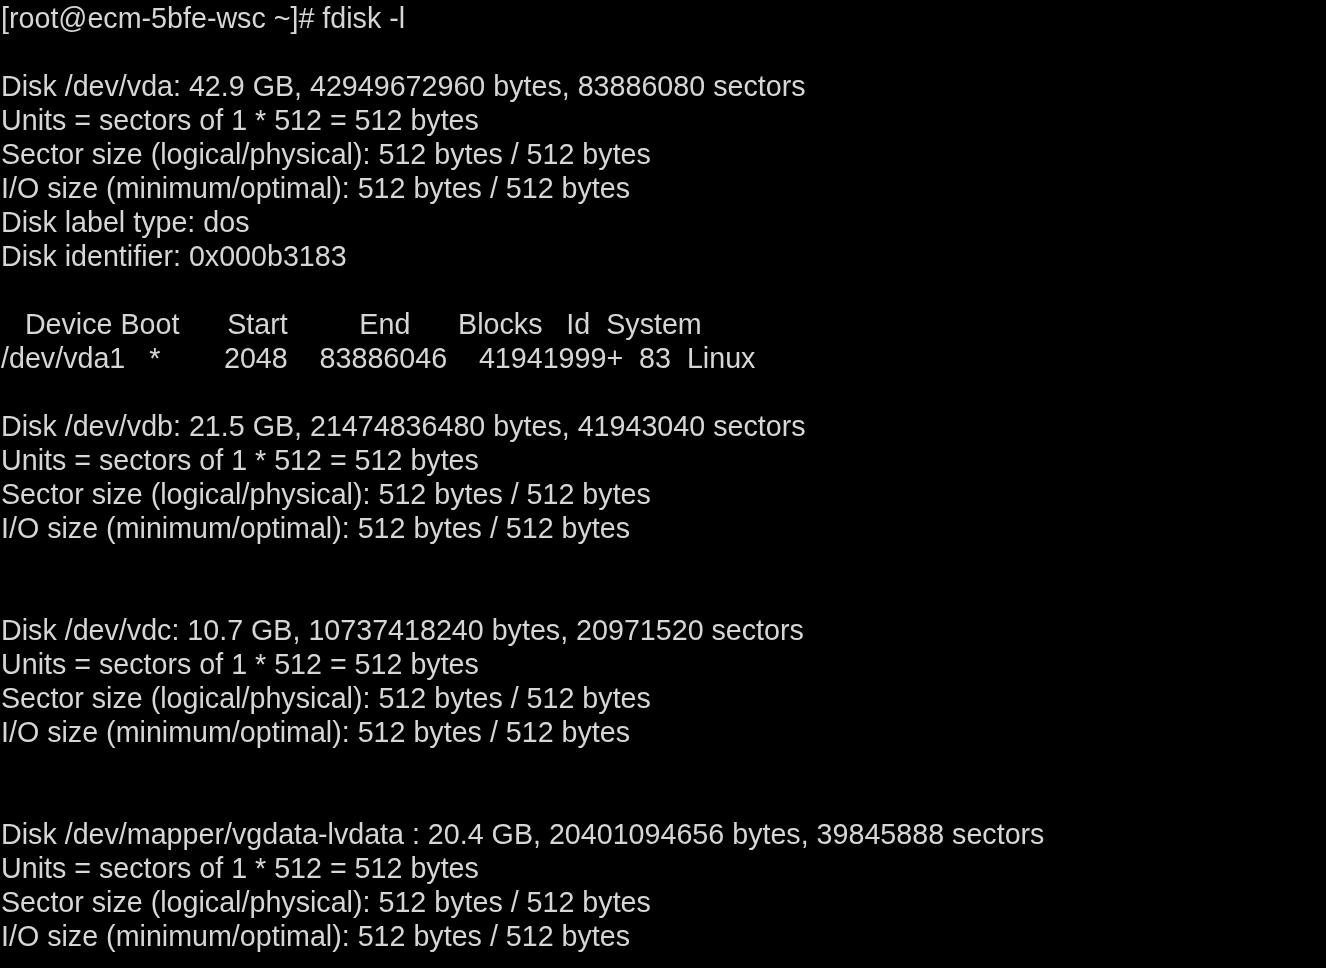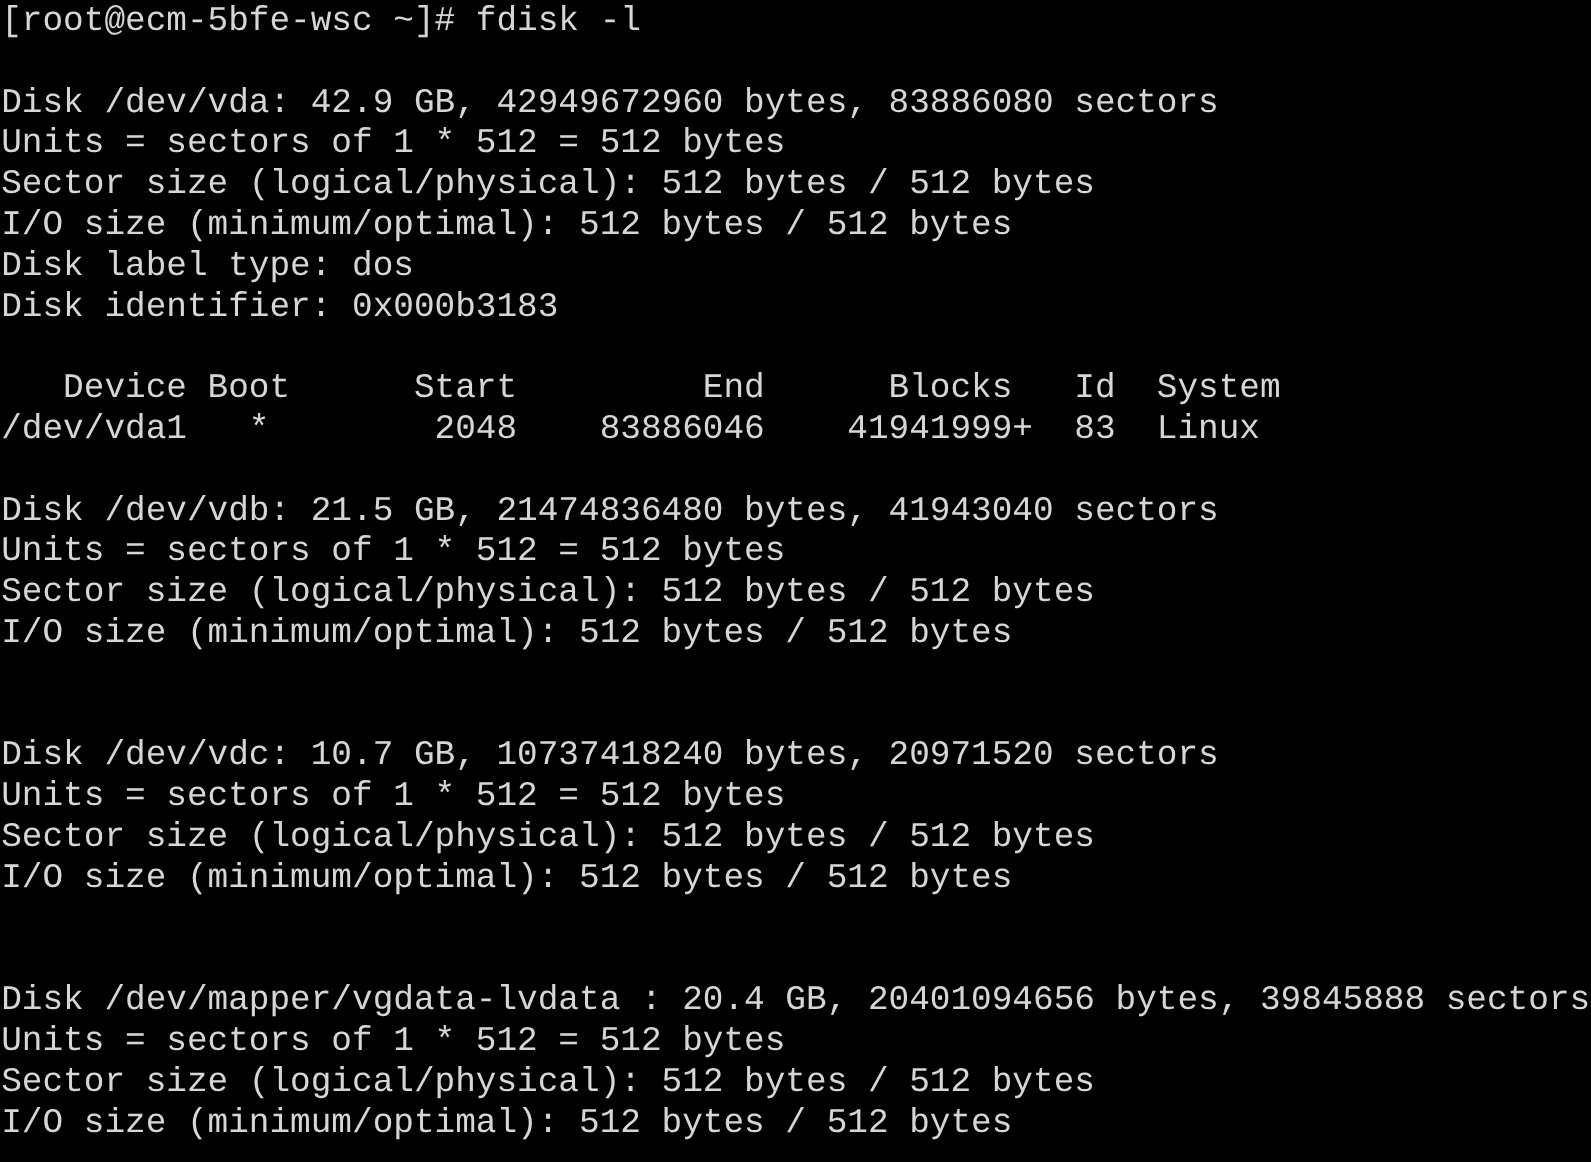--- a/index.html
+++ b/index.html
@@ -9,21 +9,21 @@
     background: #000000;
     width: 1326px;
     height: 968px;
     overflow: hidden;
   }
   #terminal {
     width: 1326px;
     height: 968px;
     background: #000000;
     color: #d6d6d6;
-    font-family: Liberation Mono, monospace;
+    font-family: Liberation Sans, sans-serif;
     font-size: 25px;
     line-height: 34px;
     letter-spacing: 0px;
     padding: 0;
     box-sizing: border-box;
     position: relative;
     cursor: text;
   }
   #screen {
     display: block;

